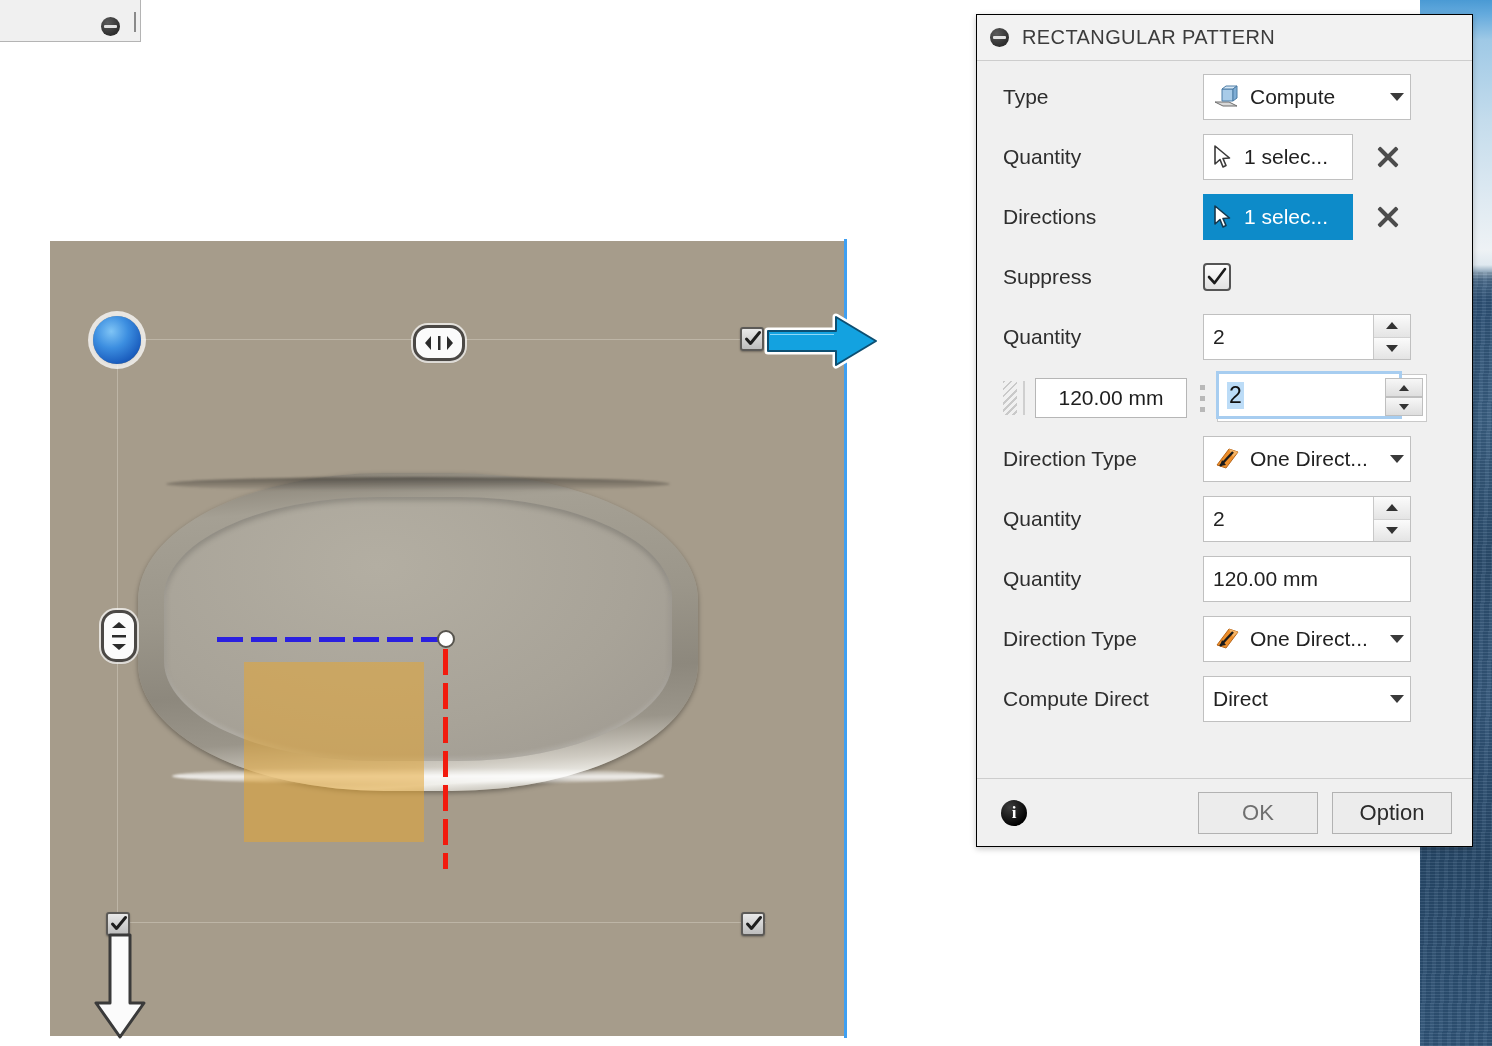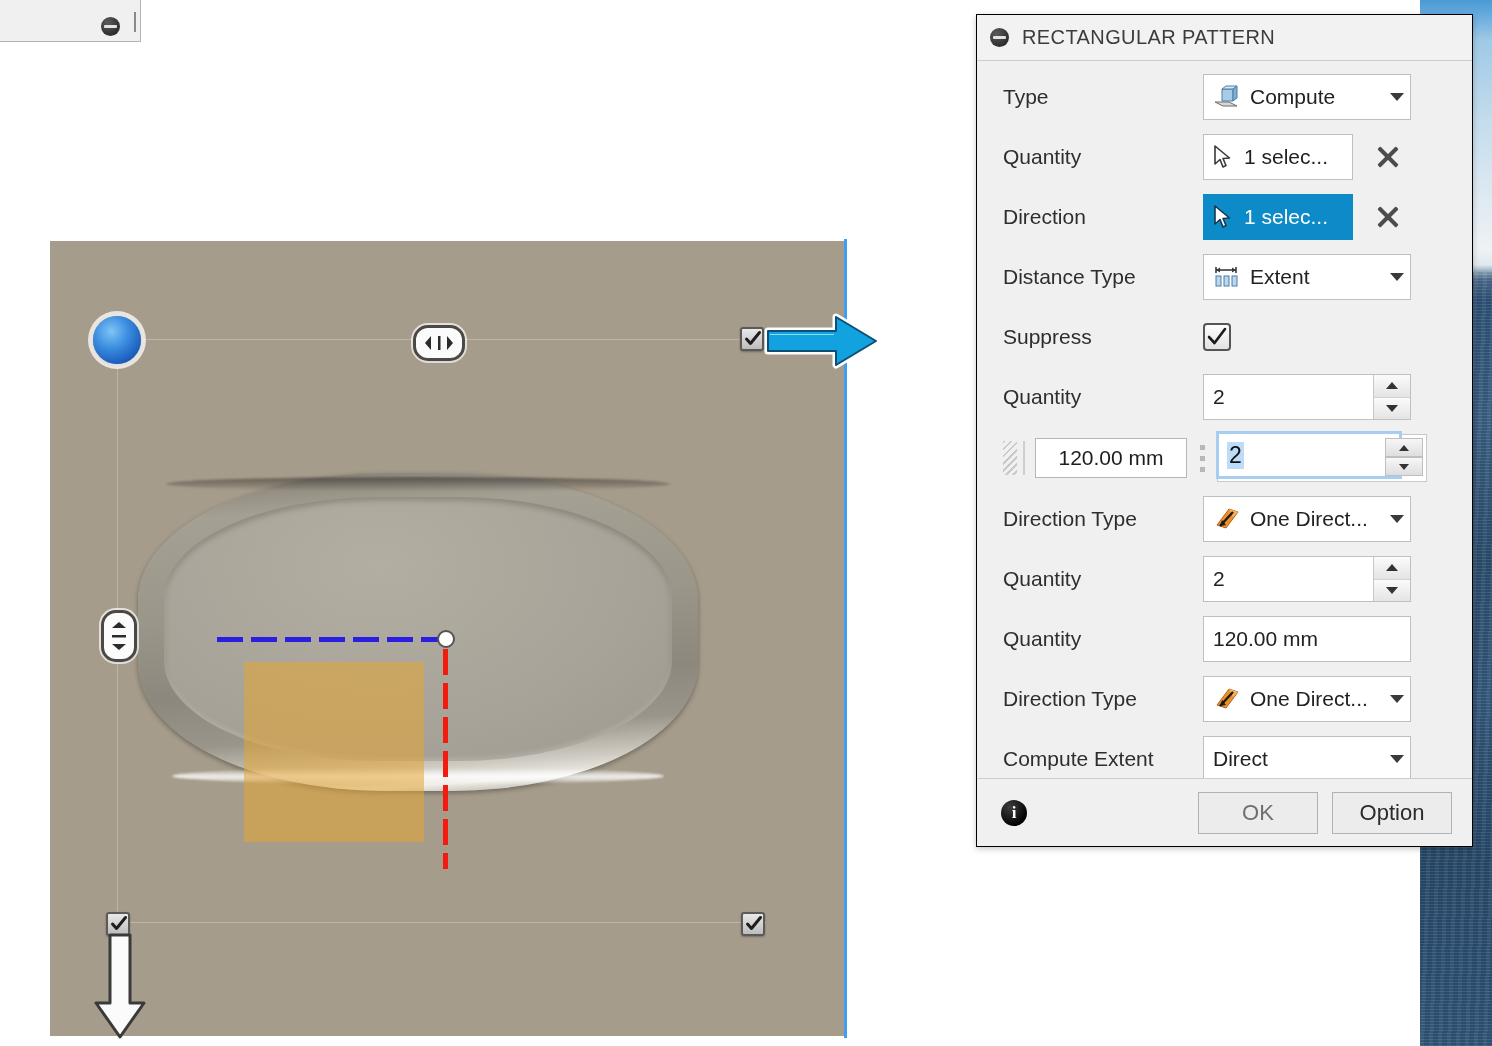--- a/index.html
+++ b/index.html
@@ -387,45 +387,30 @@
       <div class="selbox">
         <svg width="22" height="26" viewBox="0 0 22 26">
           <path d="M3 2 L3 20 L8 15.5 L11 23 L14 21.5 L11 14.5 L17.5 14 Z" fill="#ffffff" stroke="#3a3a3a" stroke-width="1.6" stroke-linejoin="round"></path>
         </svg>
         <span>1 selec...</span>
       </div>
       <span class="xbtn"></span>
     </div>
 
     <div class="row">
-      <span class="lbl">Direction</span>
+      <span class="lbl">Directions</span>
       <div class="selbox active">
         <svg width="22" height="26" viewBox="0 0 22 26">
           <path d="M3 2 L3 20 L8 15.5 L11 23 L14 21.5 L11 14.5 L17.5 14 Z" fill="#ffffff" stroke="#16384d" stroke-width="1.6" stroke-linejoin="round"></path>
         </svg>
         <span>1 selec...</span>
       </div>
       <span class="xbtn"></span>
     </div>
 
-    <div class="row">
-      <span class="lbl">Distance Type</span>
-      <div class="combo">
-        <svg width="28" height="26" viewBox="0 0 28 26">
-          <path d="M3 6 L23 6" stroke="#3a3a3a" stroke-width="1.6"></path>
-          <path d="M3 3 L3 9 M23 3 L23 9" stroke="#3a3a3a" stroke-width="1.6"></path>
-          <path d="M3 6 L7 3.5 L7 8.5 Z M23 6 L19 3.5 L19 8.5 Z" fill="#3a3a3a"></path>
-          <rect x="3" y="12" width="5" height="10" fill="#b9d7ef" stroke="#4d7ca5" stroke-width="1"></rect>
-          <rect x="11" y="12" width="5" height="10" fill="#b9d7ef" stroke="#4d7ca5" stroke-width="1"></rect>
-          <rect x="19" y="12" width="5" height="10" fill="#b9d7ef" stroke="#4d7ca5" stroke-width="1"></rect>
-        </svg>
-        <span class="val">Extent</span>
-        <span class="caret"></span>
-      </div>
-    </div>
 
     <div class="row">
       <span class="lbl">Suppress</span>
       <div class="bigchk">
         <svg width="24" height="24" viewBox="0 0 24 24">
           <path d="M4 12 L9.5 18 L20 4" stroke="#1b1b1b" stroke-width="2.6" fill="none" stroke-linecap="round" stroke-linejoin="round"></path>
         </svg>
       </div>
     </div>
 
@@ -514,21 +499,21 @@
           <path d="M16 3 L25 6 L20 11 Z" fill="#f6b566"></path>
           <path d="M20 6 L7 20" stroke="#1b1b1b" stroke-width="2.4"></path>
           <path d="M7 20 L13 19 L9 14 Z" fill="#1b1b1b"></path>
         </svg>
         <span class="val">One Direct...</span>
         <span class="caret"></span>
       </div>
     </div>
 
     <div class="row">
-      <span class="lbl">Compute Extent</span>
+      <span class="lbl">Compute Direct</span>
       <div class="combo">
         <span class="val">Direct</span>
         <span class="caret"></span>
       </div>
     </div>
 
   </div>
 
   <div id="dlg-footer">
     <span class="info-ico">i</span>

